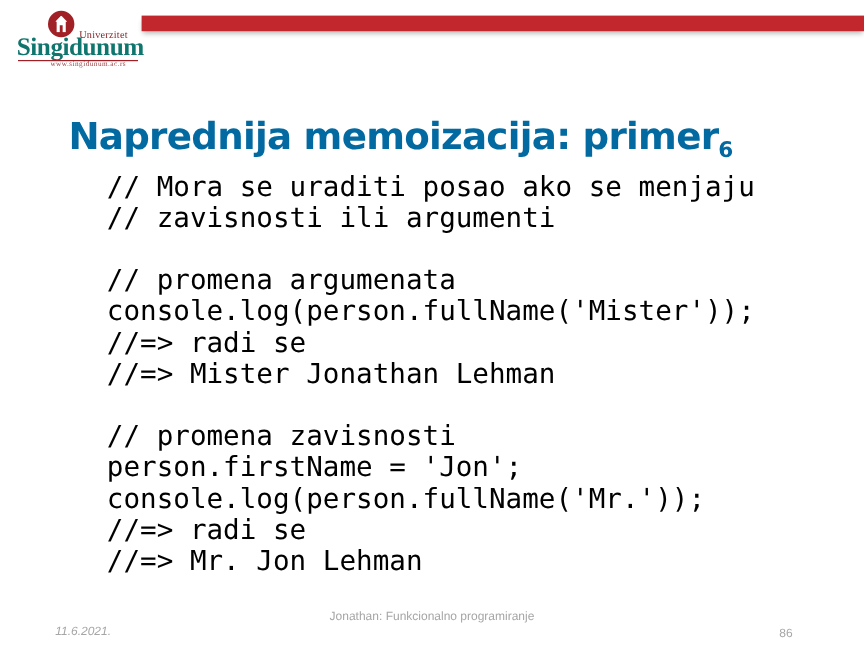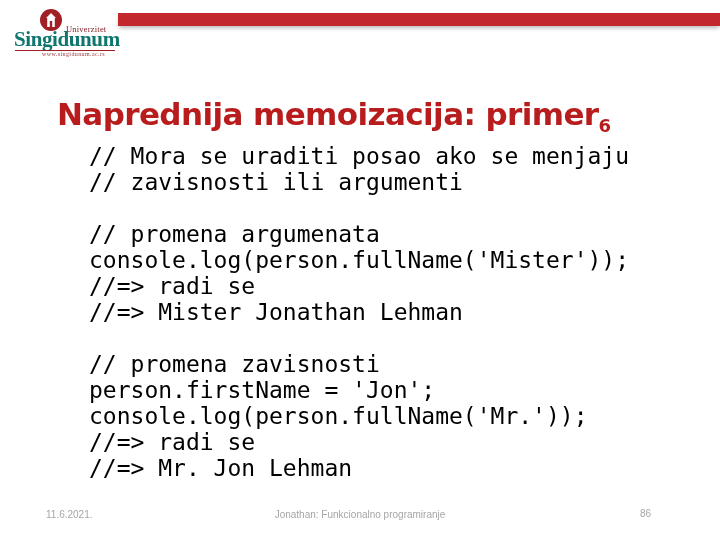--- a/index.html
+++ b/index.html
@@ -103,21 +103,21 @@
 
   
   #slide-title {
     position: absolute;
     left: 57px;
     top: 76px;
     width: 610px;
     font-family: "DejaVu Sans", sans-serif;
     font-size: 31px;
     font-weight: bold;
-    color: #b91c1c;
+    color: #0369a1;
     letter-spacing: -0.6px;
     white-space: nowrap;
     line-height: 1.15;
   }
   #slide-title-sub {
     font-size: 18px;
     vertical-align: sub;
     letter-spacing: 0;
   }
 
@@ -148,37 +148,38 @@
     top: 505px;
     width: 720px;
     height: 22px;
     font-family: "Liberation Sans", sans-serif;
     font-size: 10px;
     color: #A6A6A6;
   }
   #footer-date {
     position: absolute;
     left: 46px;
-    top: 4px;
-    white-space: nowrap;
+    top: 16px;
+    white-space: nowrap;
+    font-style: italic;
   }
   #footer-subject {
     position: absolute;
     left: 0;
     top: 4px;
     width: 720px;
     text-align: center;
     white-space: nowrap;
   }
   #footer-page {
     position: absolute;
     left: 640px;
-    top: 3px;
+    top: 18px;
     width: 30px;
-    text-align: left;
+    text-align: center;
     white-space: nowrap;
   }
 </style>
 </head>
 <body>
 
 <div id="slide-root">
 
   <div id="slide-header">
 

